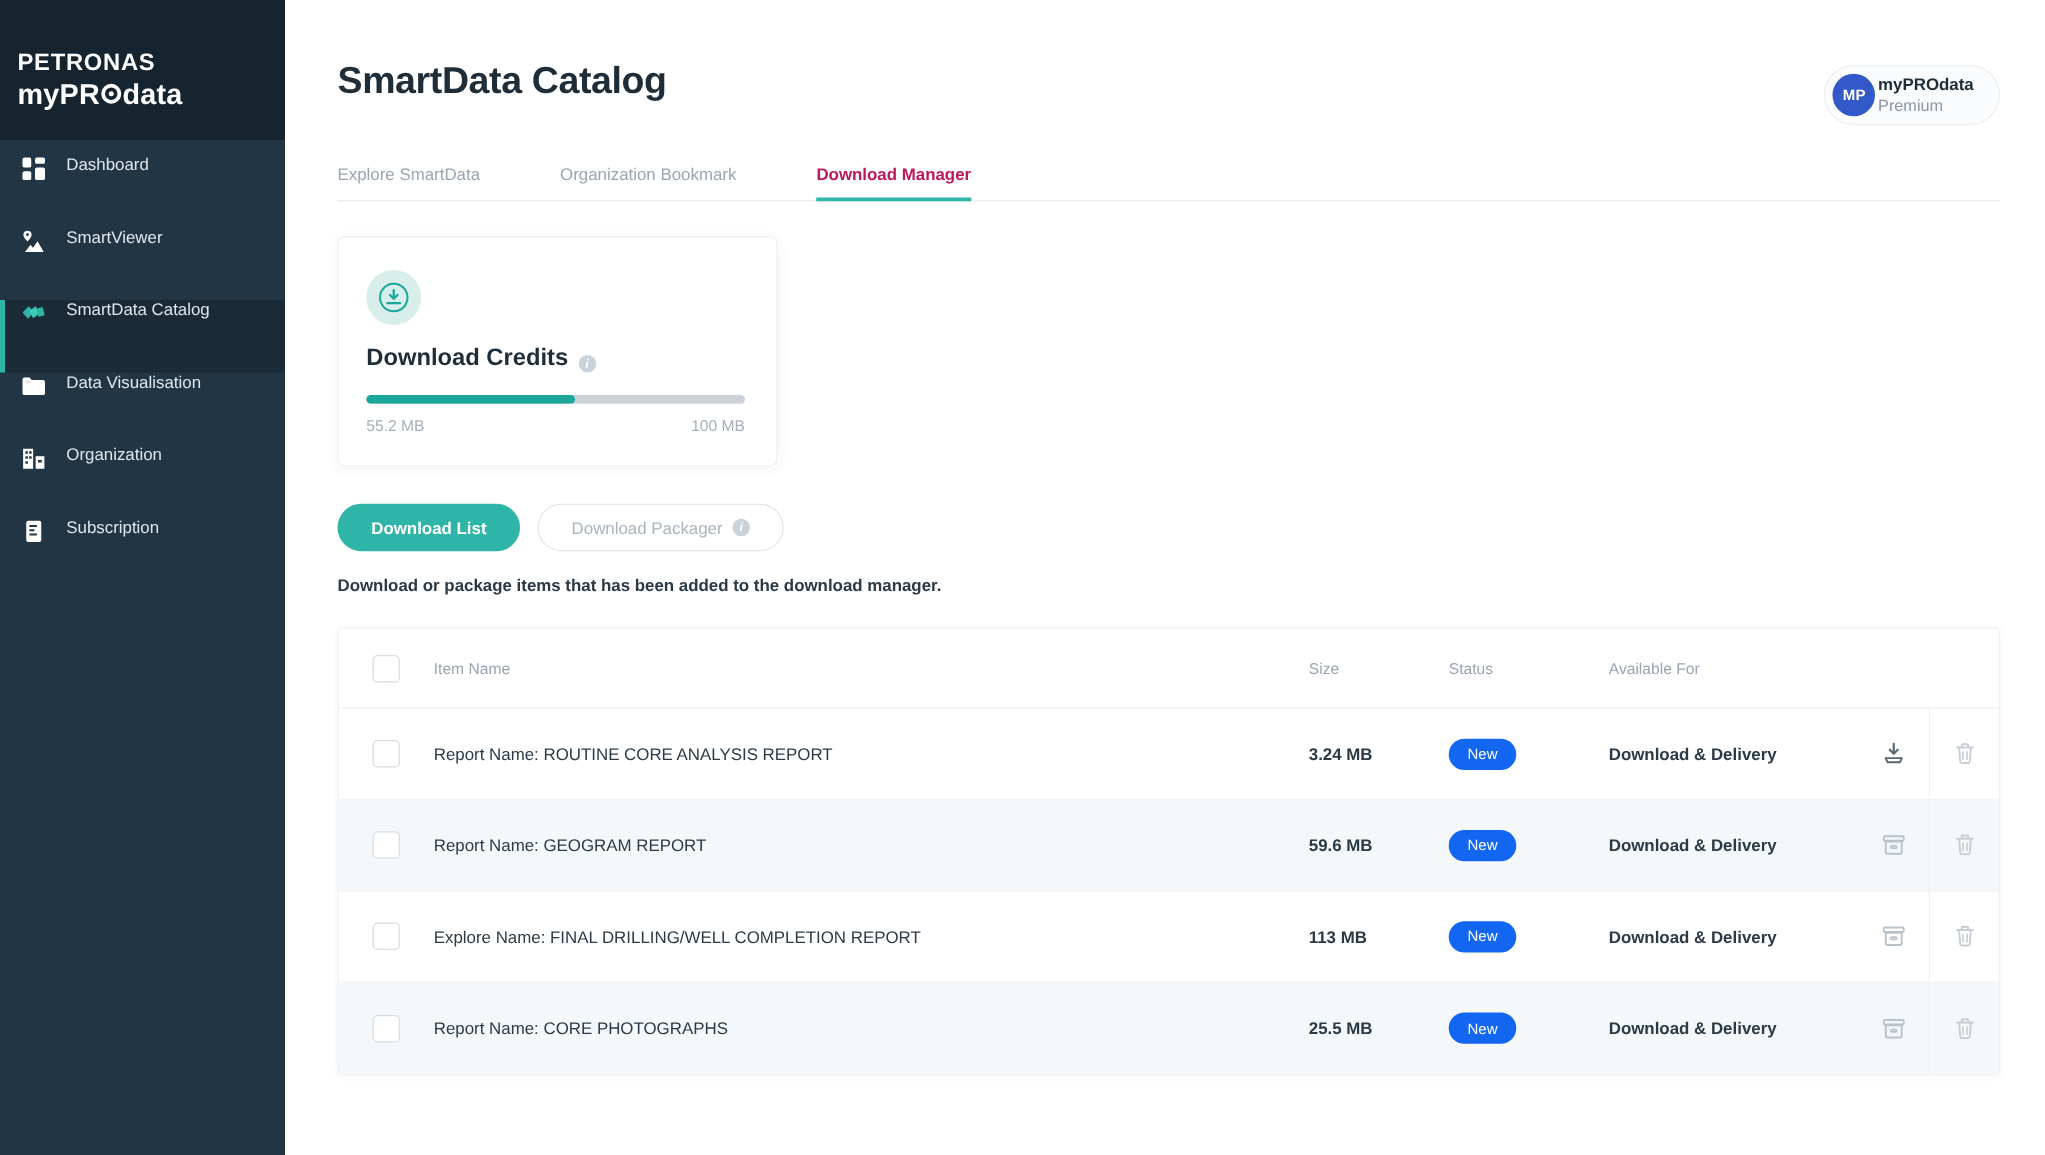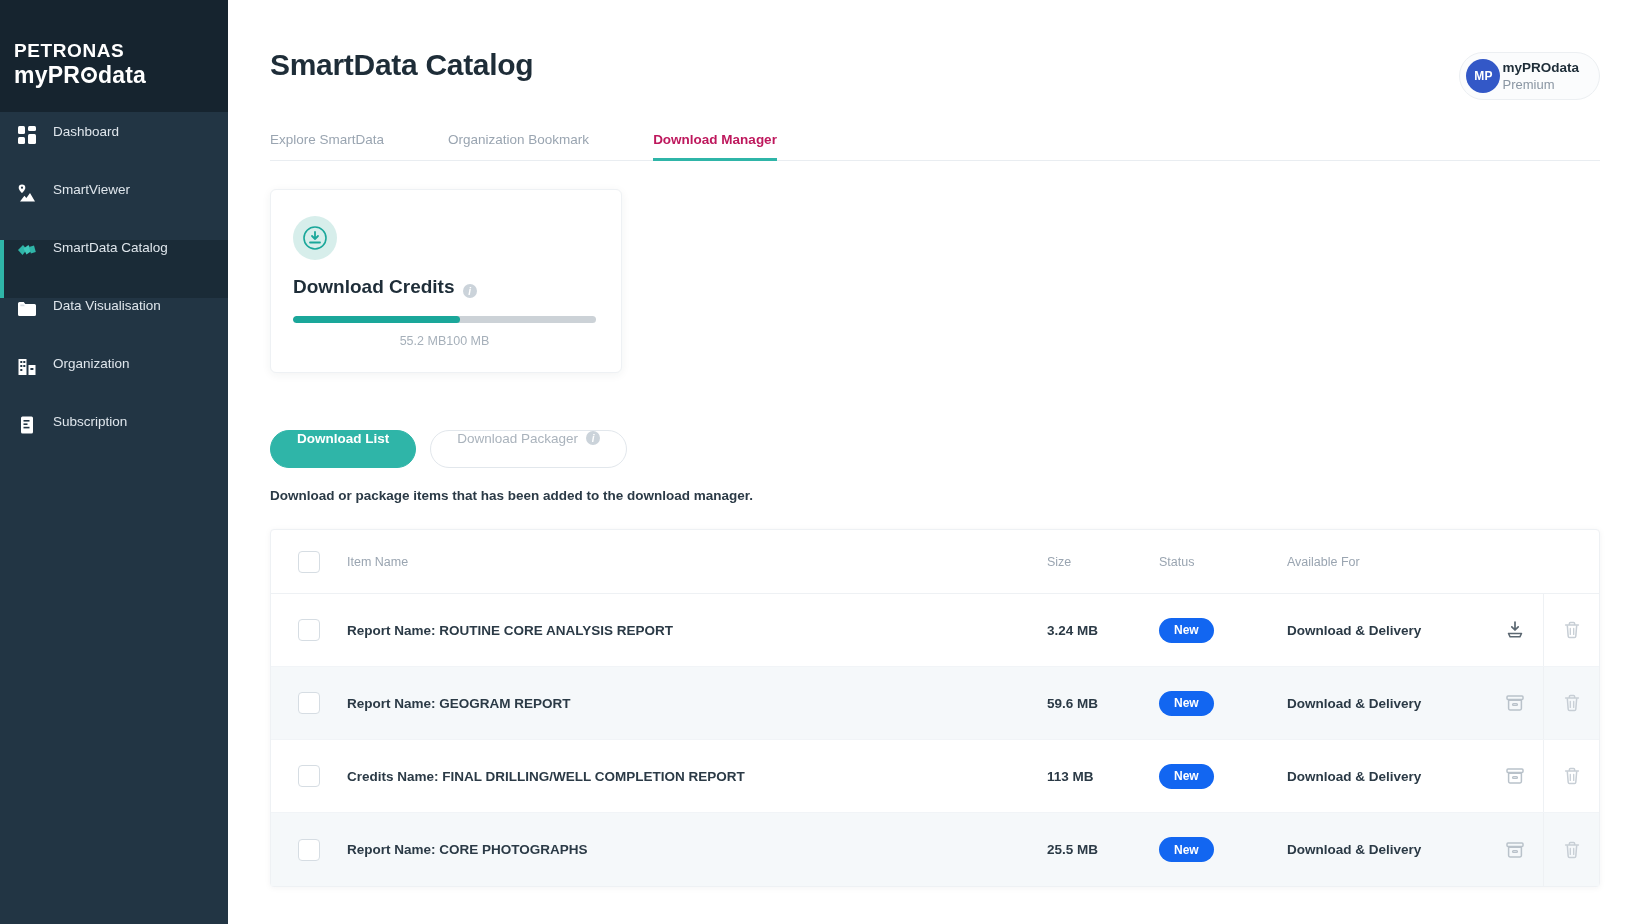--- a/index.html
+++ b/index.html
@@ -125,30 +125,30 @@
     background: #cbd3da; color: #ffffff; font-size: 10px;
     font-weight: bold; display: flex; align-items: center;
     justify-content: center; font-style: italic; cursor: pointer;
   }
   .progress-track {
     margin-top: 18px; height: 7px; border-radius: 4px;
     background: #ccd2d7; width: 100%; overflow: hidden;
   }
   .progress-fill { height: 100%; background: #1aa79a; border-radius: 4px; }
   .progress-labels {
-    display: flex; justify-content: center;
+    display: flex; justify-content: space-between;
     margin-top: 11px; font-size: 12.5px; color: #a6b0ba;
   }
 
   
   .seg { display: flex; gap: 14px; margin-top: 30px; }
   .seg-btn {
     border-radius: 22px; padding: 0 26px; height: 38px;
-    display: flex; align-items: flex-start; gap: 8px;
-    font-size: 13.5px; cursor: pointer; white-space: nowrap; margin-top: 27px;
+    display: flex; align-items: center; gap: 8px;
+    font-size: 13.5px; cursor: pointer; white-space: nowrap;
   }
   .seg-btn.on { background: #2fb5a8; color: #ffffff; font-weight: bold; border: 1px solid #2fb5a8; }
   .seg-btn.off { background: #ffffff; color: #aab3bc; border: 1px solid #e2e7ec; }
 
   .desc {
     margin-top: 20px; font-size: 13.5px;
     font-weight: bold; color: #2b3a46;
   }
 
   
@@ -161,36 +161,36 @@
   .trow { display: flex; align-items: center; height: 73px; }
   .trow.head { height: 64px; border-bottom: 1px solid #eef1f4; }
   .trow.alt { background: #f5f8fa; }
   .trow.body { border-bottom: 1px solid #f1f4f7; }
   .trow.body:last-child { border-bottom: none; }
   .c-check { width: 76px; display: flex; justify-content: center; flex: 0 0 76px; }
   .chk {
     width: 22px; height: 22px; border: 1px solid #d6dde3;
     border-radius: 4px; background: #ffffff; cursor: pointer;
   }
-  .c-name { flex: 1; font-size: 13.5px; font-weight: bold; color: #2b3a46; padding-right: 10px; }
+  .c-name { flex: 1; font-size: 13.5px; font-weight: normal; color: #2b3a46; padding-right: 10px; }
   .c-size { width: 112px; flex: 0 0 112px; font-size: 13.5px; font-weight: bold; color: #2b3a46; }
   .c-status { width: 128px; flex: 0 0 128px; }
   .c-avail { width: 200px; flex: 0 0 200px; font-size: 13.5px; font-weight: bold; color: #2b3a46; }
   .c-act {
     width: 56px; flex: 0 0 56px; display: flex;
     align-items: center; justify-content: center; height: 100%;
   }
   .c-act.bordered { border-left: 1px solid #eef1f4; }
   .head .c-name, .head .c-size, .head .c-status, .head .c-avail {
     font-size: 12.5px; font-weight: normal; color: #9aa5b1;
   }
   .badge {
     display: inline-flex; align-items: center; justify-content: center;
     background: #1266f1; color: #ffffff; border-radius: 13px;
-    font-size: 12px; font-weight: bold; height: 25px; padding: 0 15px;
+    font-size: 12px; font-weight: normal; height: 25px; padding: 0 15px;
   }
   .ibtn { cursor: pointer; display: flex; align-items: center; justify-content: center; }
 </style>
 </head>
 <body>
 
 <div class="app">
 
   <aside class="sidebar">
     <div class="brand">
@@ -394,21 +394,21 @@
                   <path d="M6.3 6.2l.9 11a1.3 1.3 0 001.3 1.2h5a1.3 1.3 0 001.3-1.2l.9-11" fill="none" stroke="#c7ced5" stroke-width="1.5"></path>
                   <path d="M9.3 9.4v6M12.7 9.4v6" stroke="#c7ced5" stroke-width="1.3" stroke-linecap="round"></path>
                 </svg>
               </span>
             </div>
           </div>
           <div class="trow body">
             <div class="c-check">
               <span class="chk"></span>
             </div>
-            <div class="c-name">Credits Name: FINAL DRILLING/WELL COMPLETION REPORT</div>
+            <div class="c-name">Explore Name: FINAL DRILLING/WELL COMPLETION REPORT</div>
             <div class="c-size">113 MB</div>
             <div class="c-status"><span class="badge">New</span></div>
             <div class="c-avail">Download &amp; Delivery</div>
             <div class="c-act">
               <span class="ibtn">
                 <svg width="22" height="22" viewBox="0 0 22 22">
                   <rect x="3" y="4" width="16" height="3.6" rx="1" fill="none" stroke="#b9c2ca" stroke-width="1.5"></rect>
                   <path d="M4.6 8.2h12.8v8.4a1.4 1.4 0 01-1.4 1.4H6a1.4 1.4 0 01-1.4-1.4z" fill="none" stroke="#b9c2ca" stroke-width="1.5"></path>
                   <rect x="8.6" y="11.6" width="4.8" height="1.8" rx="0.9" fill="none" stroke="#b9c2ca" stroke-width="1.4"></rect>
                 </svg>

